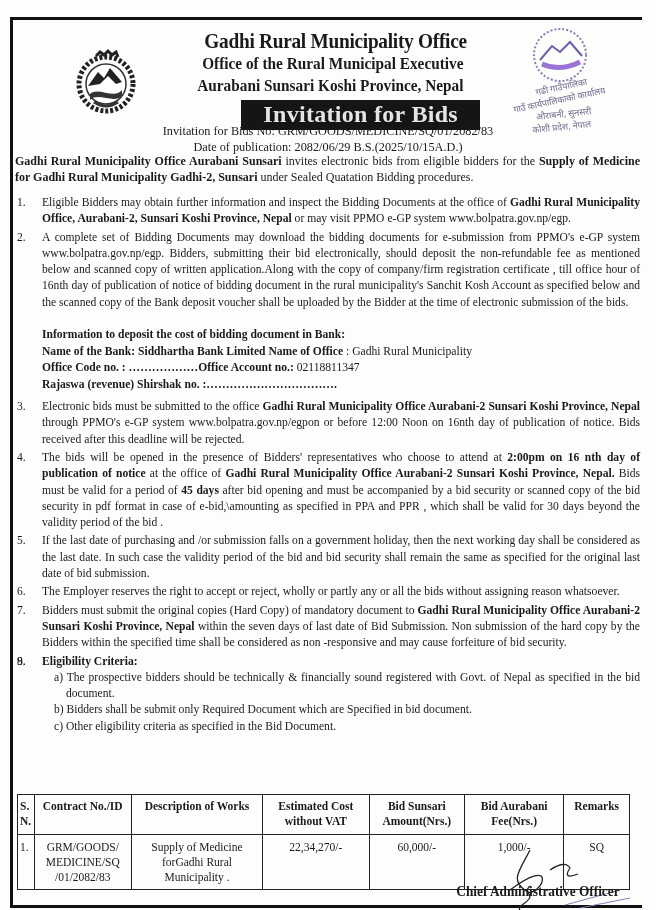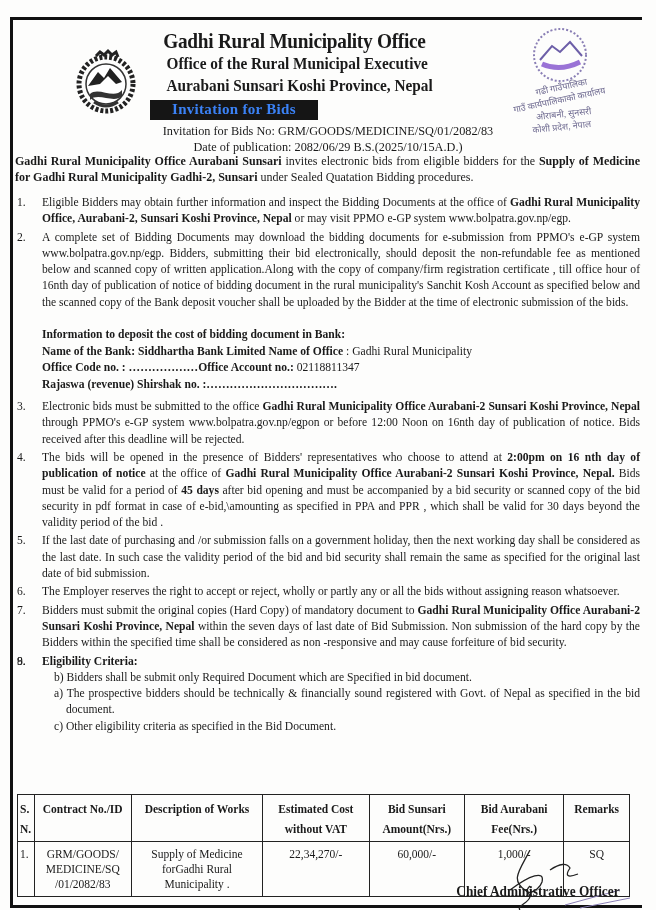--- a/index.html
+++ b/index.html
@@ -8,26 +8,26 @@
 
   .frame {
     position: absolute; left: 10px; top: 17px; width: 632px; height: 891px;
     border-left: 3px solid #111; border-top: 3px solid #111; border-bottom: 3px solid #111;
   }
 
   .header { position: absolute; left: 0; top: 22px; width: 656px; height: 105px; }
   .logo-left { position: absolute; left: 70px; top: 24px; width: 72px; height: 72px; }
   .stamp-right { position: absolute; left: 500px; top: 0px; width: 120px; height: 115px; }
 
-  .title-block { position: absolute; left: 150px; top: 8px; width: 330px; text-align: left; }
+  .title-block { position: absolute; left: 150px; top: 8px; width: 330px; text-align: right; }
   .title-1 { font-size: 21px; font-weight: bold; letter-spacing: -0.3px; line-height: 22px; transform: scaleX(0.92); }
   .title-2 { font-size: 17px; font-weight: bold; line-height: 22px; transform: scaleX(0.9); margin-top: 1px;}
   .title-3 { font-size: 17px; font-weight: bold; line-height: 22px; transform: scaleX(0.9); }
   .ifb-banner {
-    display: inline-block; background: #151515; color: #3b82f6; font-size: 15px; font-weight: bold;
+    display: inline-block; background: #151515; color: #e5e5e5; font-size: 24px; font-weight: bold;
     padding: 1px 22px 2px; margin-top: 3px; letter-spacing: 0.3px;
   }
 
   .ref-line { position: absolute; left: 0; width: 656px; text-align: center; font-size: 13.2px; transform: scaleX(0.93); }
 
   .intro {
     position: absolute; left: 15px; top: 153px; width: 625px; font-size: 12px; line-height: 16px;
     text-align: justify; transform-origin: left top;
   }
   b { font-weight: bold; }
@@ -35,21 +35,21 @@
   .list { position: absolute; left: 15px; top: 195px; width: 625px; font-size: 11.6px; line-height: 16.3px; }
   .li { position: relative; padding-left: 27px; text-align: justify; }
   .li .num { position: absolute; left: 2px; top: 0; }
   .li + .li { margin-top: 2px; }
   .bank { padding-left: 27px; margin-top: 16px; margin-bottom: 6px; font-size: 11.6px; line-height: 16.5px; }
   .sub { padding-left: 12px; }
 
   .table-wrap { position: absolute; left: 17px; top: 794px; width: 613px; }
   table { border-collapse: collapse; width: 613px; font-size: 11.5px; }
   th, td { border: 1.5px solid #222; vertical-align: top; }
-  th { font-weight: bold; text-align: center; line-height: 20px; padding: 4px 2px 2px; height: 40px; }
+  th { font-weight: bold; text-align: center; line-height: 15px; padding: 4px 2px 2px; height: 40px; }
   td { text-align: center; line-height: 15px; padding: 5px 2px 3px; height: 55px; }
   td.sn, th.sn { text-align: left; padding-left: 2px; }
 
   .signature-area { position: absolute; left: 470px; top: 850px; width: 180px; height: 60px; }
   .officer { position: absolute; left: 452px; top: 884px; font-size: 14px; font-weight: bold; transform: scaleX(0.95); }
 </style>
 </head>
 <body>
 
 <div class="frame"></div>
@@ -132,22 +132,22 @@
     <span>Bidders must submit the original copies (Hard Copy) of mandatory document to </span><b>Gadhi Rural Municipality Office Aurabani-2 Sunsari Koshi Province, Nepal</b><span> within the seven days of last date of Bid Submission. Non submission of the hard copy by the Bidders within the specified time shall be considered as non -responsive and may cause forfeiture of bid security.</span>
   </div>
 
   <div class="li">
     <span class="num">8.</span>
   </div>
 
   <div class="li">
     <span class="num">9.</span>
     <b>Eligibility Criteria:</b>
+    <div class="sub" style="text-indent:-12px; padding-left:24px;">a) The prospective bidders should be technically &amp; financially sound registered with Govt. of Nepal as specified in the bid document.</div>
     <div class="sub">b) Bidders shall be submit only Required Document which are Specified in bid document.</div>
-    <div class="sub" style="text-indent:-12px; padding-left:24px;">a) The prospective bidders should be technically &amp; financially sound registered with Govt. of Nepal as specified in the bid document.</div>
     <div class="sub">c) Other eligibility criteria as specified in the Bid Document.</div>
   </div>
 </div>
 
 <div class="table-wrap">
   <table>
     <thead>
       <tr>
         <th class="sn" style="width:15px;">S. N.</th>
         <th style="width:95px;">Contract No./ID</th>

